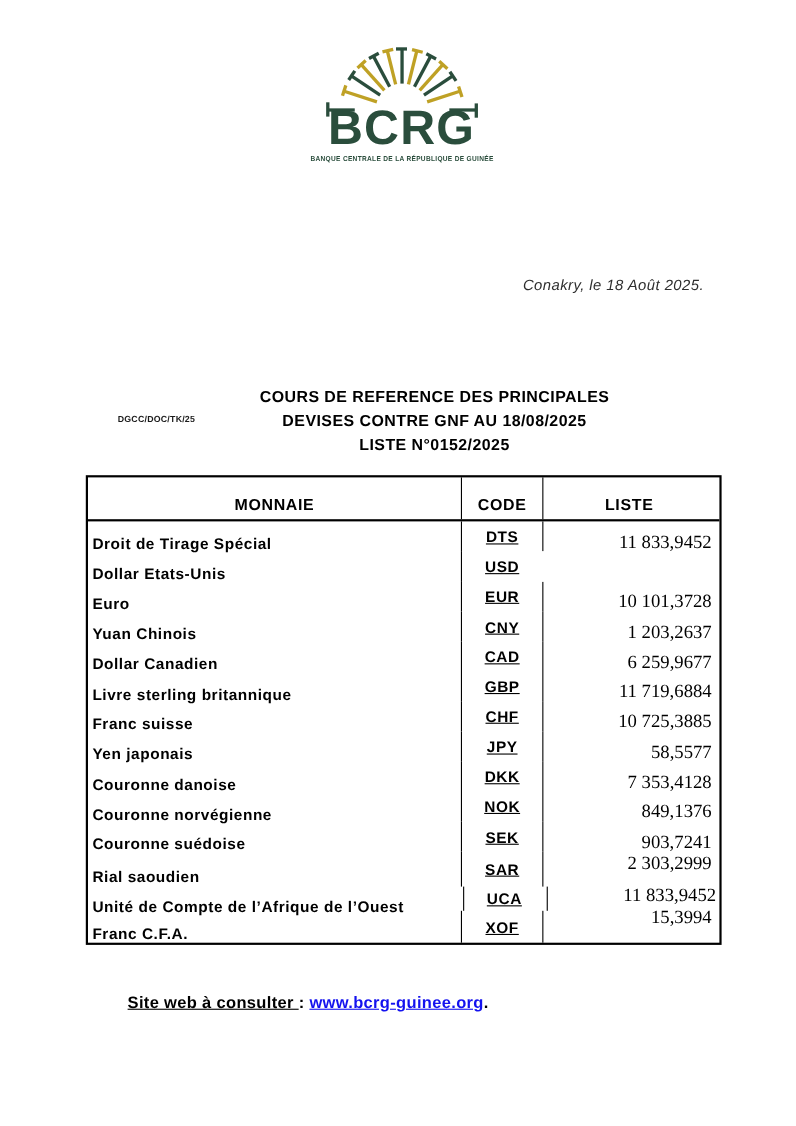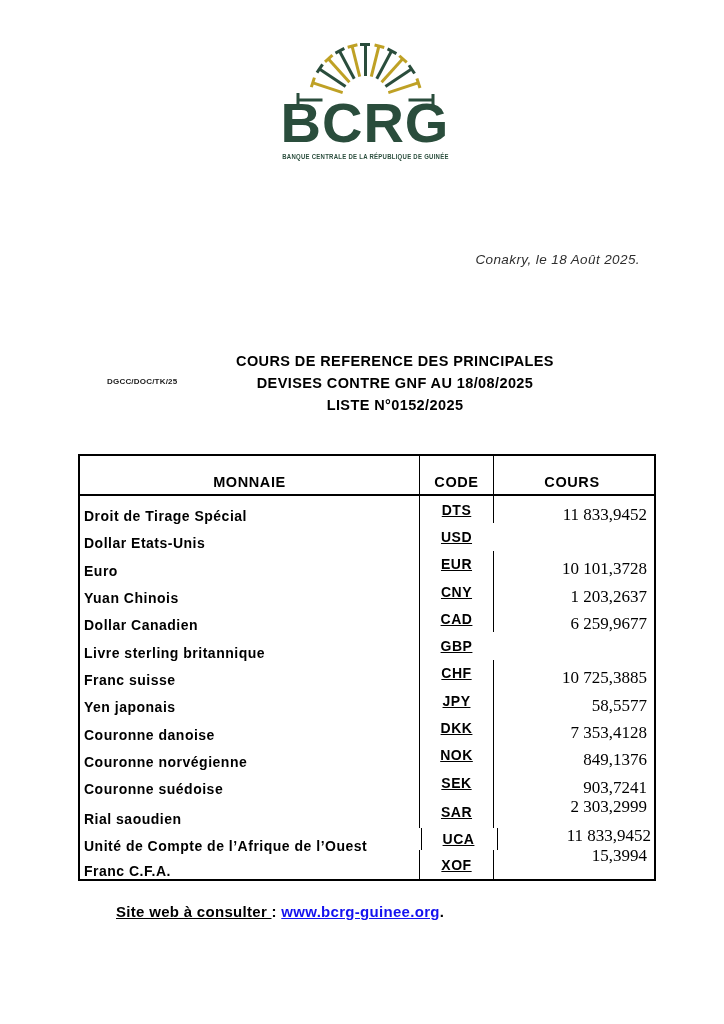--- a/index.html
+++ b/index.html
@@ -22,21 +22,21 @@
   .head{position:absolute;top:-1px;left:50%;transform:translateX(-50%);height:3px;background:currentColor;}
   .fan-n{height:56px;}
   .fan-n .shaft{height:32px;}
   .fan-n .head{width:10px;}
   .horiz{height:68px;}
   .horiz .shaft{height:25px;}
   .horiz .head{width:13px;}
   .n-green{color:var(--logo-green);}
   .n-gold{color:var(--logo-gold);}
   .brand{
-    font-size:56px;font-weight:bold;line-height:1;letter-spacing:1px;
+    font-size:44px;font-weight:bold;line-height:1;letter-spacing:1px;
     color:var(--logo-green);margin-top:-5px;
   }
   .tagline{
     font-size:6.5px;font-weight:bold;color:var(--logo-green);
     letter-spacing:0.3px;margin-top:2px;transform:scaleX(0.92);white-space:nowrap;
   }
 
   
   .dateline{
     position:absolute;top:252px;right:84px;font-style:italic;
@@ -48,21 +48,21 @@
     position:absolute;top:377px;left:107px;font-size:8px;font-weight:bold;
     color:#1a1a1a;letter-spacing:0.2px;
   }
   .title{
     position:absolute;top:350px;left:33px;width:724px;text-align:center;
     font-weight:bold;font-size:14.5px;line-height:22px;letter-spacing:0.4px;color:#000;
   }
 
   
   .rates{
-    position:absolute;top:454px;left:78px;width:574px;
+    position:absolute;top:432px;left:78px;width:574px;
     border:2px solid #000;background:#fff;box-sizing:content-box;
   }
   .thead,.row{display:flex;}
   .cell{box-sizing:border-box;}
   .c-monnaie{width:339px;padding-left:4px;}
   .c-code{width:74px;border-left:1.5px solid #000;}
   .c-cours{width:157px;border-left:1.5px solid #000;}
   .thead{height:38px;border-bottom:2px solid #000;}
   .thead .cell{
     display:flex;align-items:flex-end;justify-content:center;padding-bottom:4px;
@@ -168,21 +168,21 @@
   <div class="title">
     <div>COURS DE REFERENCE DES PRINCIPALES</div>
     <div>DEVISES CONTRE GNF AU 18/08/2025</div>
     <div>LISTE N°0152/2025</div>
   </div>
 
   <div class="rates">
     <div class="thead">
       <div class="cell c-monnaie">MONNAIE</div>
       <div class="cell c-code">CODE</div>
-      <div class="cell c-cours">COURS</div>
+      <div class="cell c-cours">LISTE</div>
     </div>
     <div class="tbody">
     <div class="row">
       <div class="cell c-monnaie">Droit de Tirage Spécial</div>
       <div class="cell c-code">DTS</div>
       <div class="cell c-cours">
             <span class="val">11 833,9452</span>
           </div>
     </div>
 
@@ -211,20 +211,23 @@
       <div class="cell c-monnaie">Dollar Canadien</div>
       <div class="cell c-code">CAD</div>
       <div class="cell c-cours">
             <span class="val">6 259,9677</span>
           </div>
     </div>
 
     <div class="row">
       <div class="cell c-monnaie">Livre sterling britannique</div>
       <div class="cell c-code">GBP</div>
+      <div class="cell c-cours">
+            <span class="val">11 719,6884</span>
+          </div>
     </div>
 
     <div class="row">
       <div class="cell c-monnaie">Franc suisse</div>
       <div class="cell c-code">CHF</div>
       <div class="cell c-cours">
             <span class="val">10 725,3885</span>
           </div>
     </div>
 

